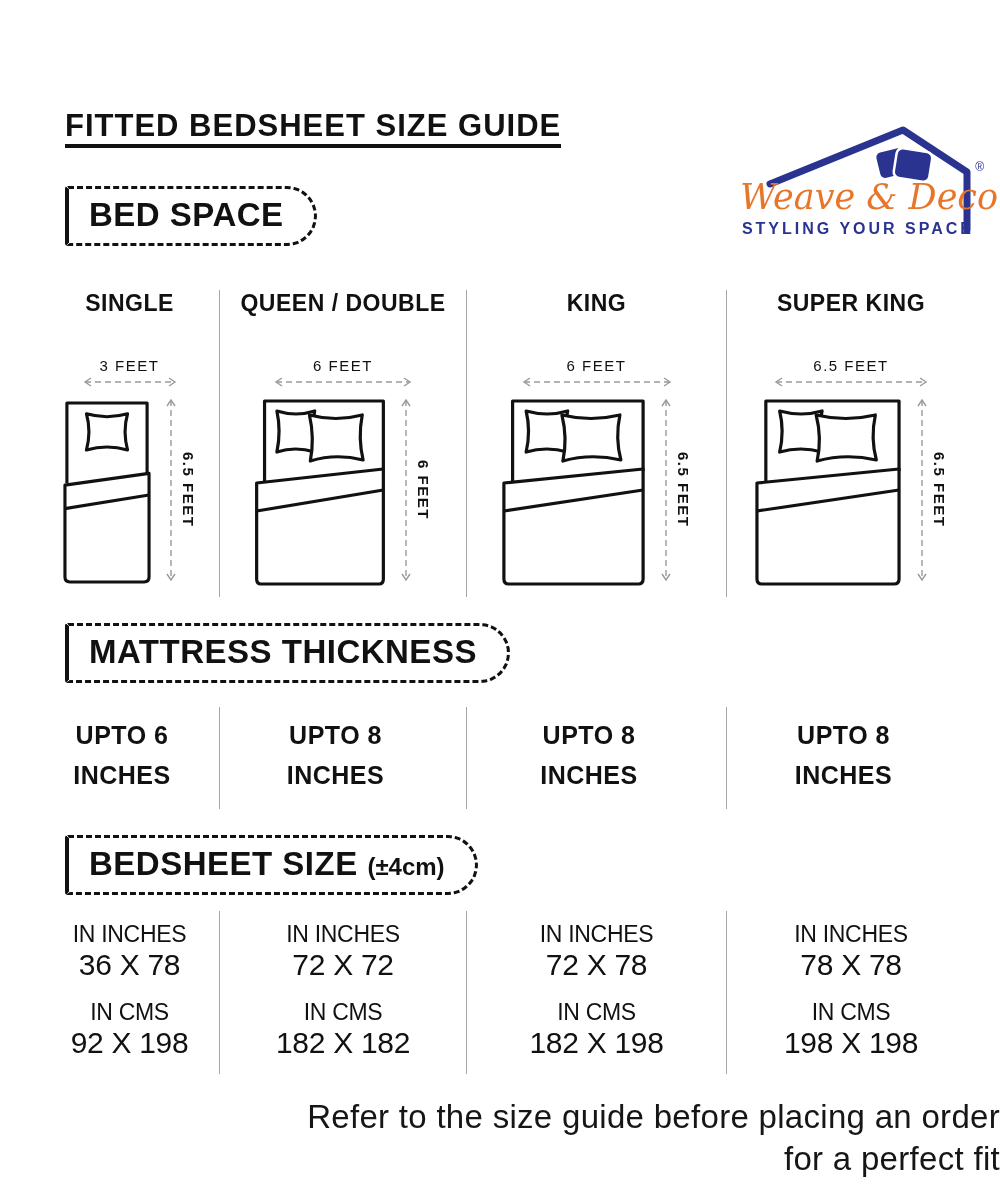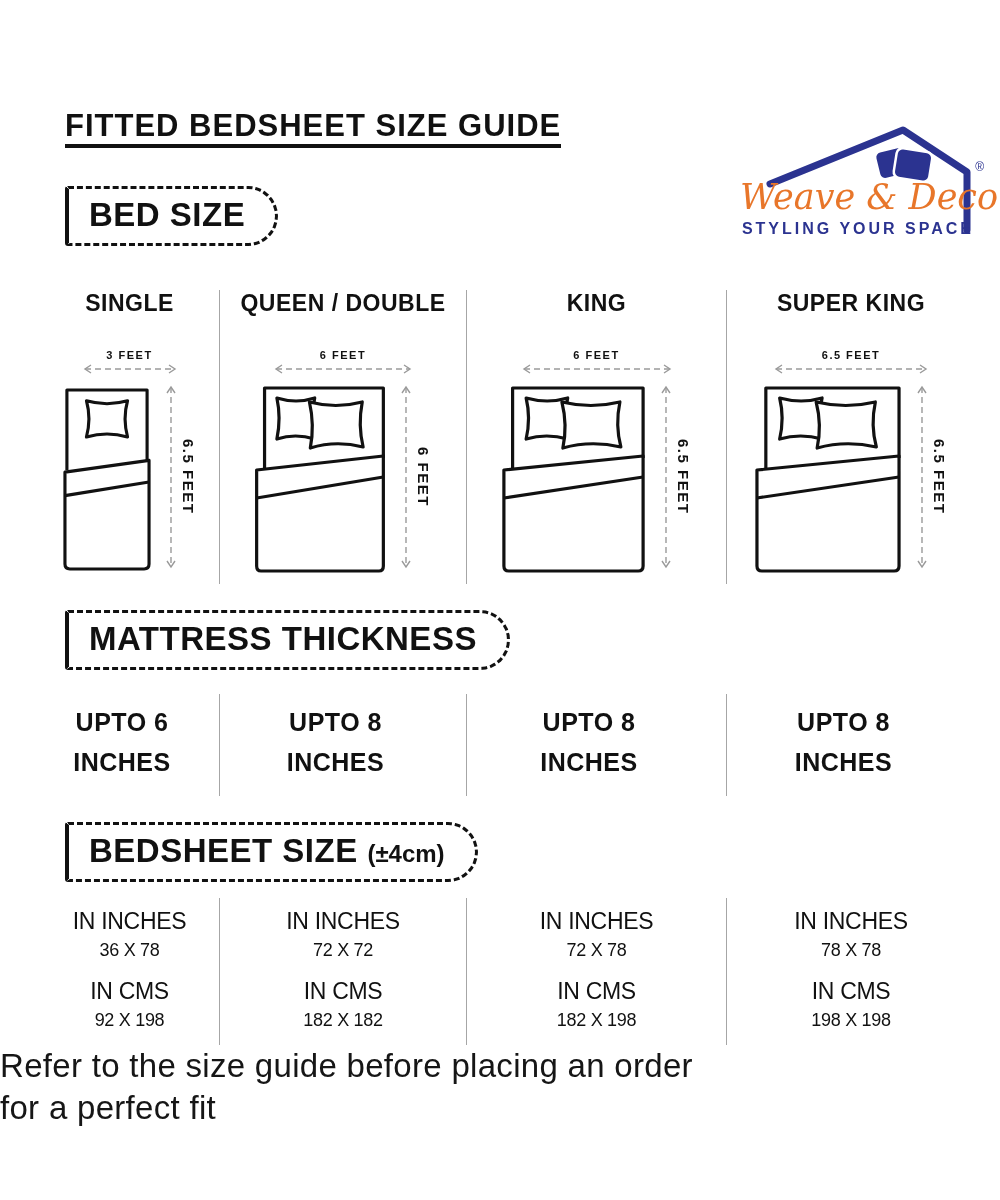--- a/index.html
+++ b/index.html
@@ -33,41 +33,41 @@
   
   .row { display:flex; margin-left:40px; width:935px; }
   .col { text-align:center; }
   .col1 { width:180px; } .col2 { width:247px; } .col3 { width:260px; } .col4 { width:248px;justify-content:space-between; }
   .row .col:not(:last-child) { border-right:1px solid #a6a6a6; }
 
   
   .bed-row { margin-top:44px; }
   .bed-col { display:flex; flex-direction:column; align-items:center; padding-bottom:10px; }
   .bed-name { font-size:23px; font-weight:bold; letter-spacing:0.5px; white-space:nowrap; }
-  .dim-label { margin-top:32px; font-size:11px; font-weight:bold; letter-spacing:1.5px; }
+  .dim-label { margin-top:40px; font-size:15px; font-weight:normal; letter-spacing:1.5px; }
   .h-arrow { margin-top:2px; }
   .bed-figure { display:flex; align-items:flex-start; margin-top:9px; }
   .v-dim { display:flex; margin-left:14px; }
   .v-label { writing-mode:vertical-rl; text-align:center; height:186px; margin-left:3px;
     font-size:15px; font-weight:bold; letter-spacing:1.5px; }
 
   
   .thickness-row { margin-top:24px; }
   .thickness-col { padding:8px 15px 14px 0; font-size:25px; font-weight:bold; line-height:40px;
     letter-spacing:0.5px; }
 
   
   .size-table { margin-top:16px; }
   .size-col { padding:10px 0 14px 0; }
   .size-lbl { font-size:23px; letter-spacing:-0.3px; }
-  .size-val { font-size:18px; letter-spacing:-0.3px; margin-top:5px; }
+  .size-val { font-size:30px; letter-spacing:-0.3px; }
   .size-lbl.cms { margin-top:17px; }
 
   
-  .footer { text-align:left; font-size:33px; line-height:42px;
+  .footer { margin-top:22px; text-align:right; font-size:33px; line-height:42px;
     letter-spacing:0.3px; color:#161616; }
 </style>
 </head>
 <body>
 
 <div class="page">
 
   <div class="logo">
     <svg width="238" height="120" viewBox="0 0 238 120">
       <path d="M30 64 L163 10 L227 52 L227 110" fill="none" stroke="#2b3390" stroke-width="7" stroke-linejoin="round" stroke-linecap="round"></path>
@@ -77,21 +77,21 @@
     <span class="logo-reg">®</span>
     <div class="logo-name">Weave &amp; Decor</div>
     <div class="logo-tagline">STYLING YOUR SPACE</div>
   </div>
 
   <div class="title-wrap">
     <div class="title">FITTED BEDSHEET SIZE GUIDE</div>
   </div>
 
   <div>
-    <div class="badge badge-bedsize">BED SIZE</div>
+    <div class="badge badge-bedsize">BED SPACE</div>
   </div>
 
   <div class="row bed-row">
 
     <div class="col col1 bed-col">
       <div class="bed-name">SINGLE</div>
       <div class="dim-label">3 FEET</div>
       <svg class="h-arrow" width="96" height="12" viewBox="0 0 96 12">
         <line x1="3" y1="6" x2="93" y2="6" stroke="#9a9a9a" stroke-width="1.4" stroke-dasharray="6 4"></line>
         <polyline points="9,2 3,6 9,10" fill="none" stroke="#9a9a9a" stroke-width="1.4"></polyline>

